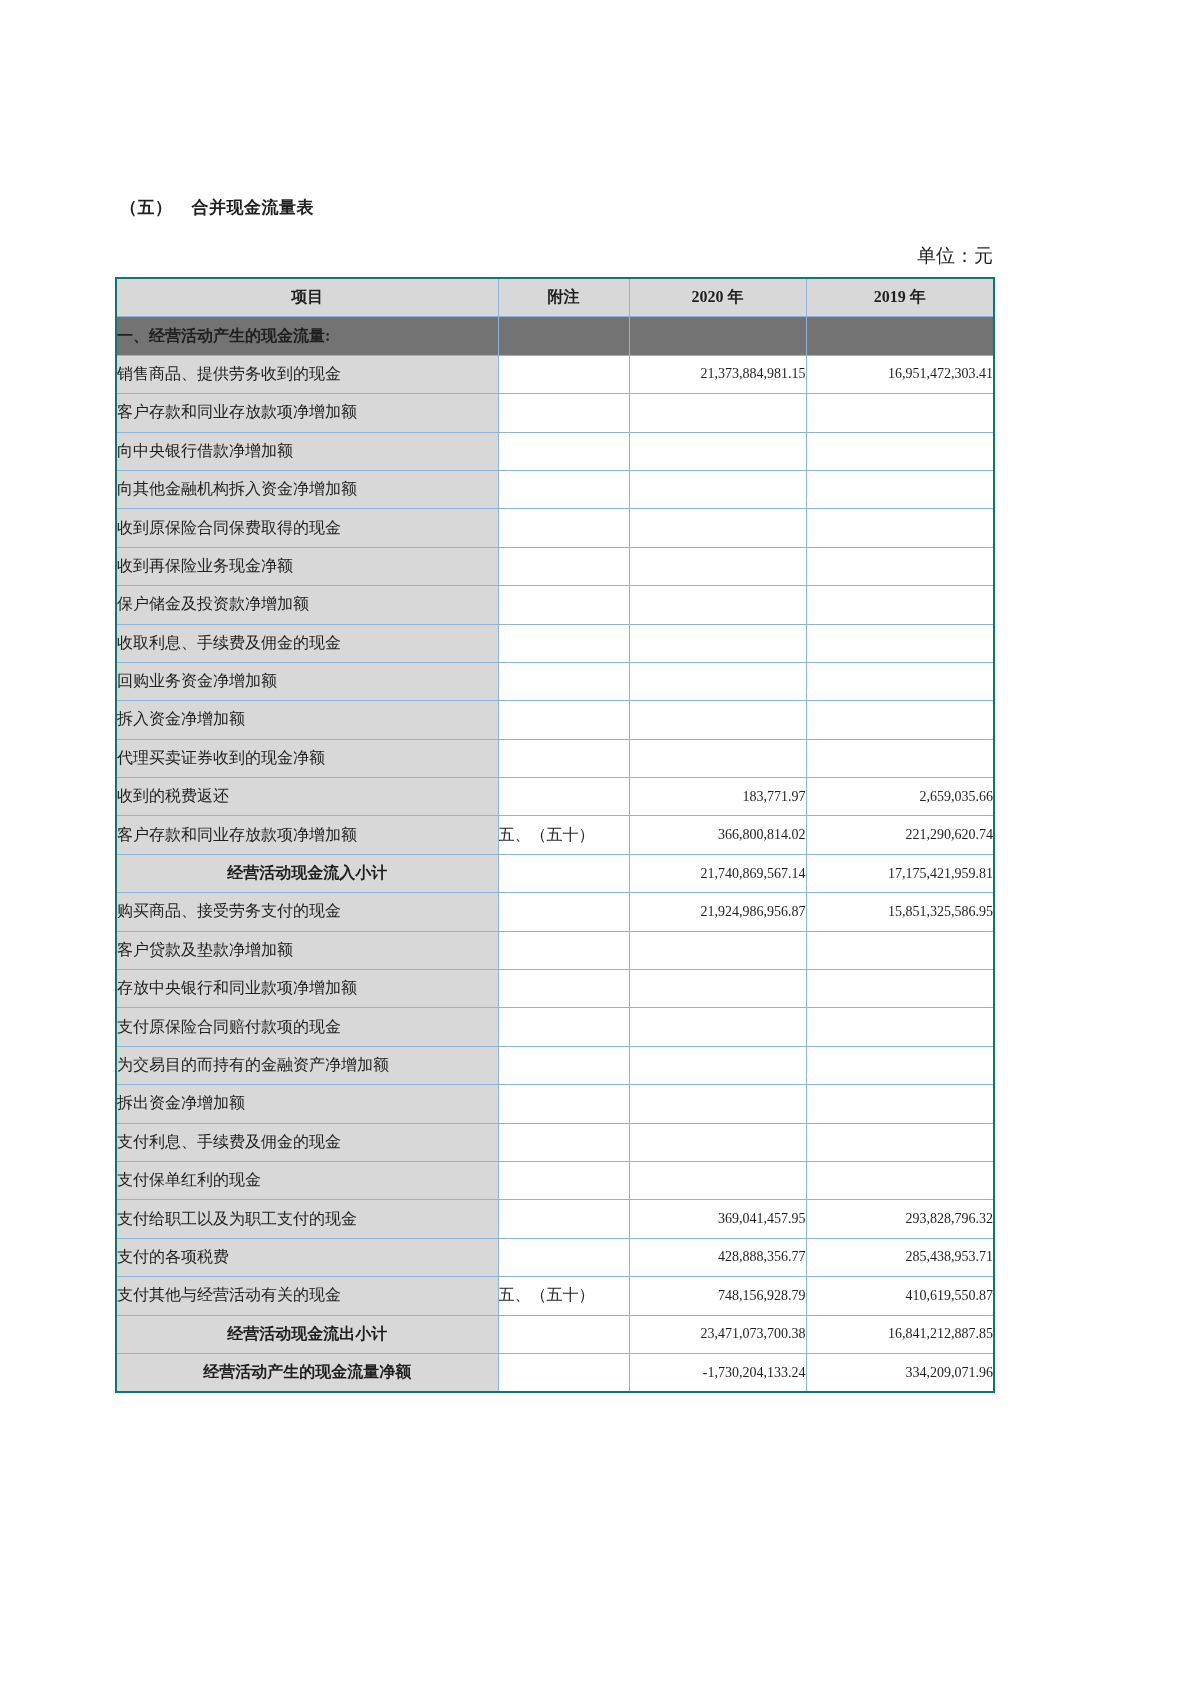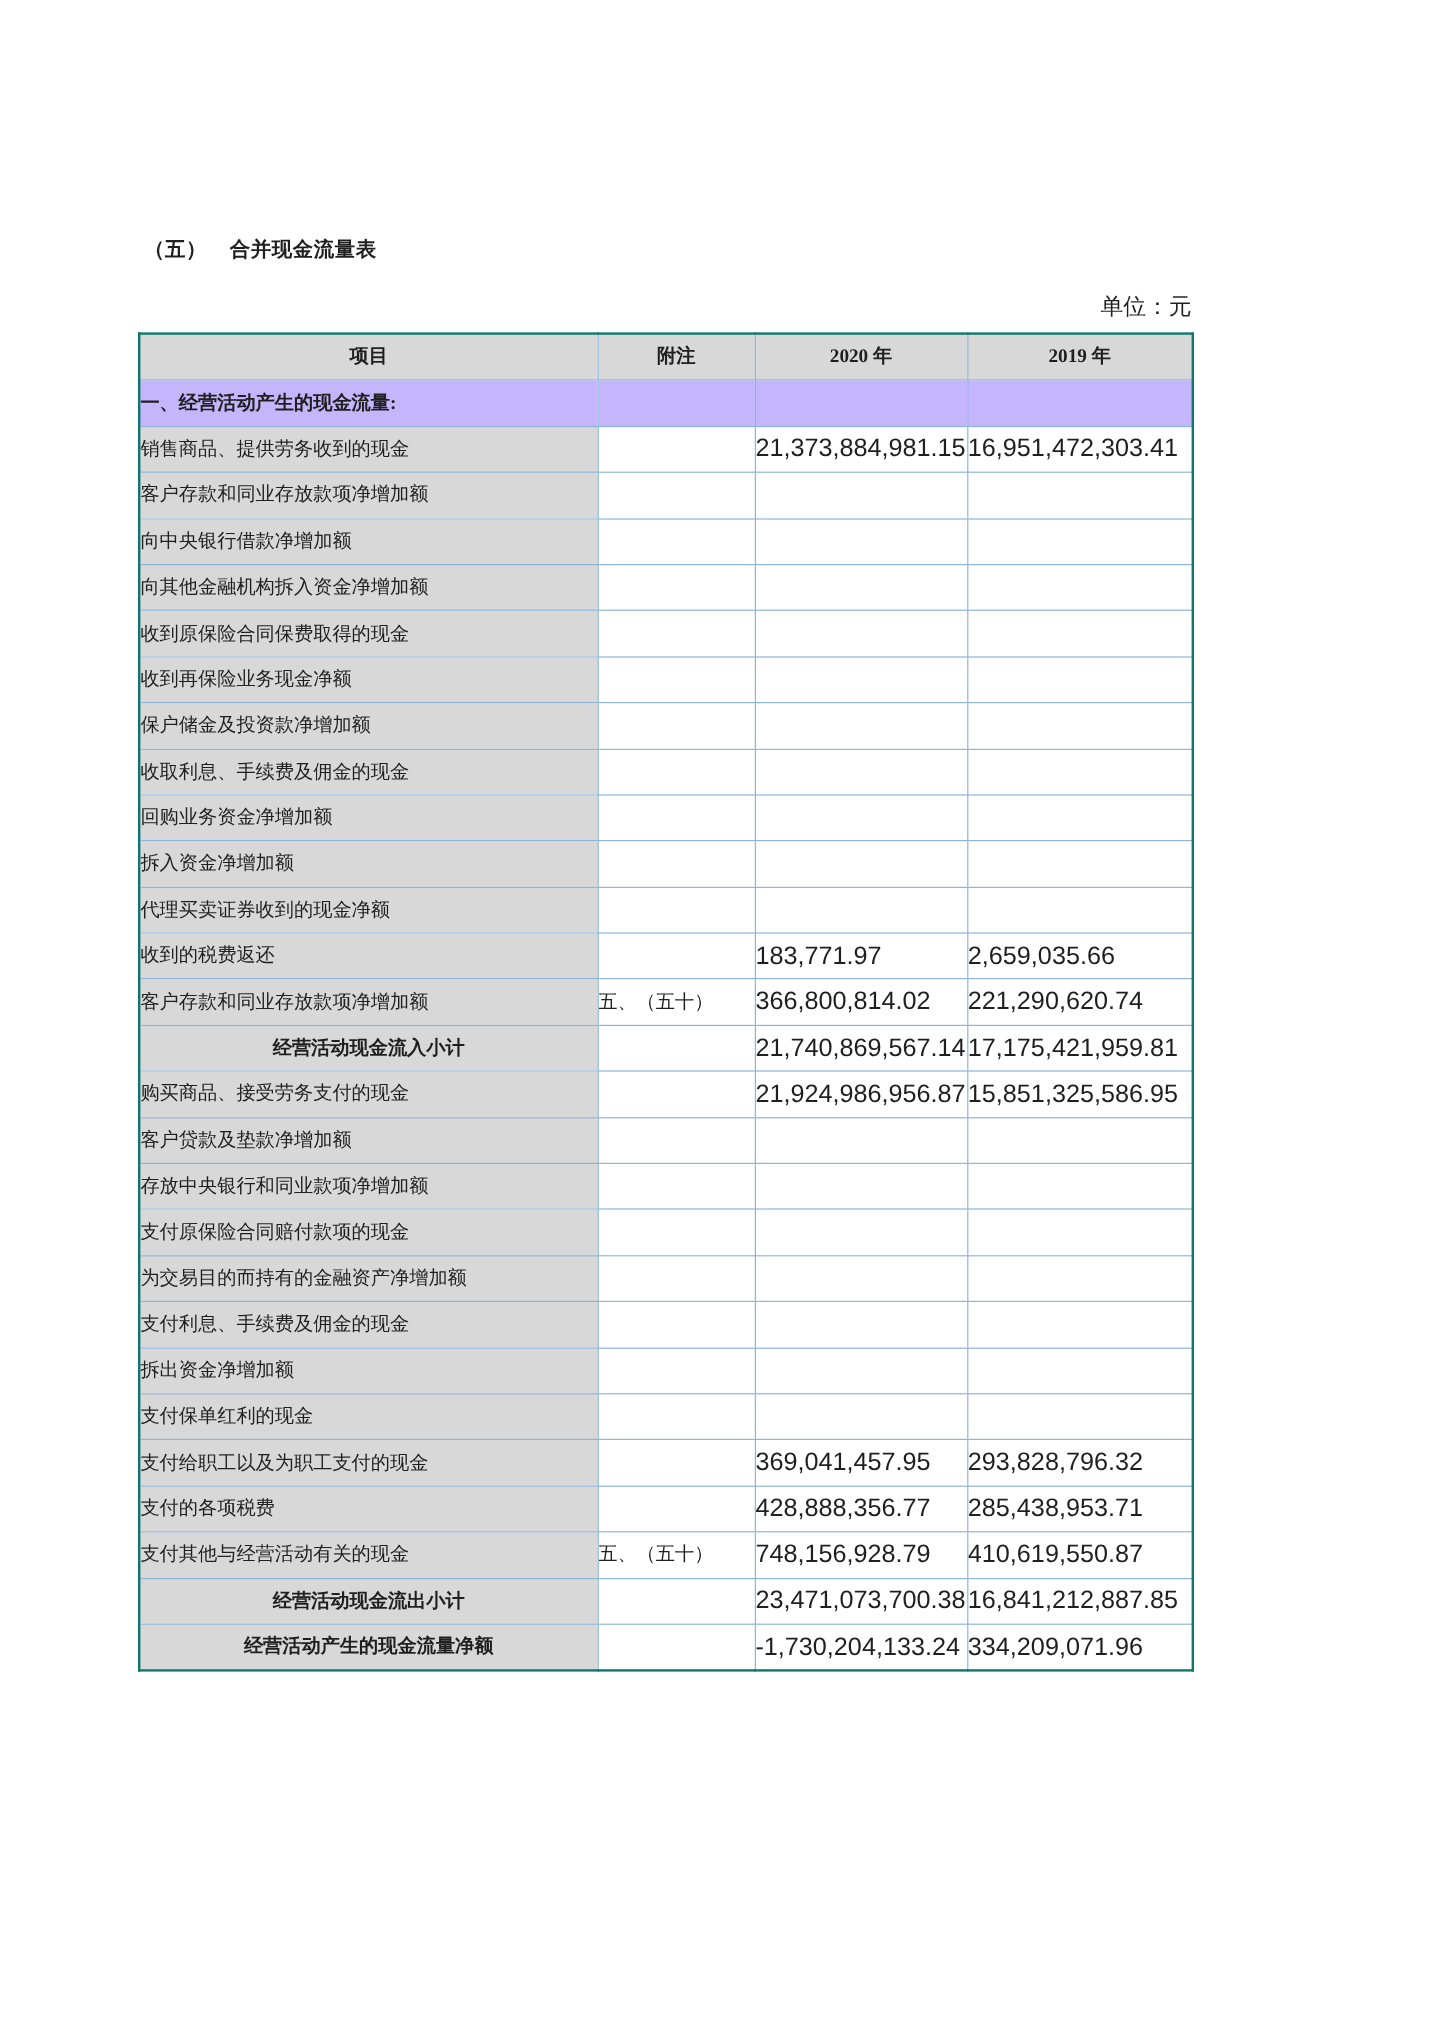--- a/index.html
+++ b/index.html
@@ -58,27 +58,27 @@
     text-align: left;
     padding-left: 10px;
     font-size: 16px;
   }
   td.note {
     text-align: left;
     font-size: 16px;
     background: #ffffff;
   }
   td.num {
-    text-align: left;
+    text-align: right;
     padding-right: 9px;
-    font-size: 21px;
-    font-family: Liberation Sans, sans-serif;
+    font-size: 14px;
+    font-family: Liberation Serif, serif;
     background: #ffffff;
   }
-  tr.section td { background: #c4b5fd; font-weight: bold; }
+  tr.section td { background: #737373; font-weight: bold; }
   tr.subtotal td.cell-label {
     text-align: center;
     padding-left: 0;
     font-weight: bold;
   }
   .page-number {
     position: absolute;
     left: 0;
     top: 1532px;
     width: 1170px;
@@ -226,27 +226,27 @@
           <td class="num"></td>
           <td class="num"></td>
         </tr>
         <tr class="item">
           <td class="cell-label">为交易目的而持有的金融资产净增加额</td>
           <td class="note"></td>
           <td class="num"></td>
           <td class="num"></td>
         </tr>
         <tr class="item">
+          <td class="cell-label">拆出资金净增加额</td>
+          <td class="note"></td>
+          <td class="num"></td>
+          <td class="num"></td>
+        </tr>
+        <tr class="item">
           <td class="cell-label">支付利息、手续费及佣金的现金</td>
-          <td class="note"></td>
-          <td class="num"></td>
-          <td class="num"></td>
-        </tr>
-        <tr class="item">
-          <td class="cell-label">拆出资金净增加额</td>
           <td class="note"></td>
           <td class="num"></td>
           <td class="num"></td>
         </tr>
         <tr class="item">
           <td class="cell-label">支付保单红利的现金</td>
           <td class="note"></td>
           <td class="num"></td>
           <td class="num"></td>
         </tr>

